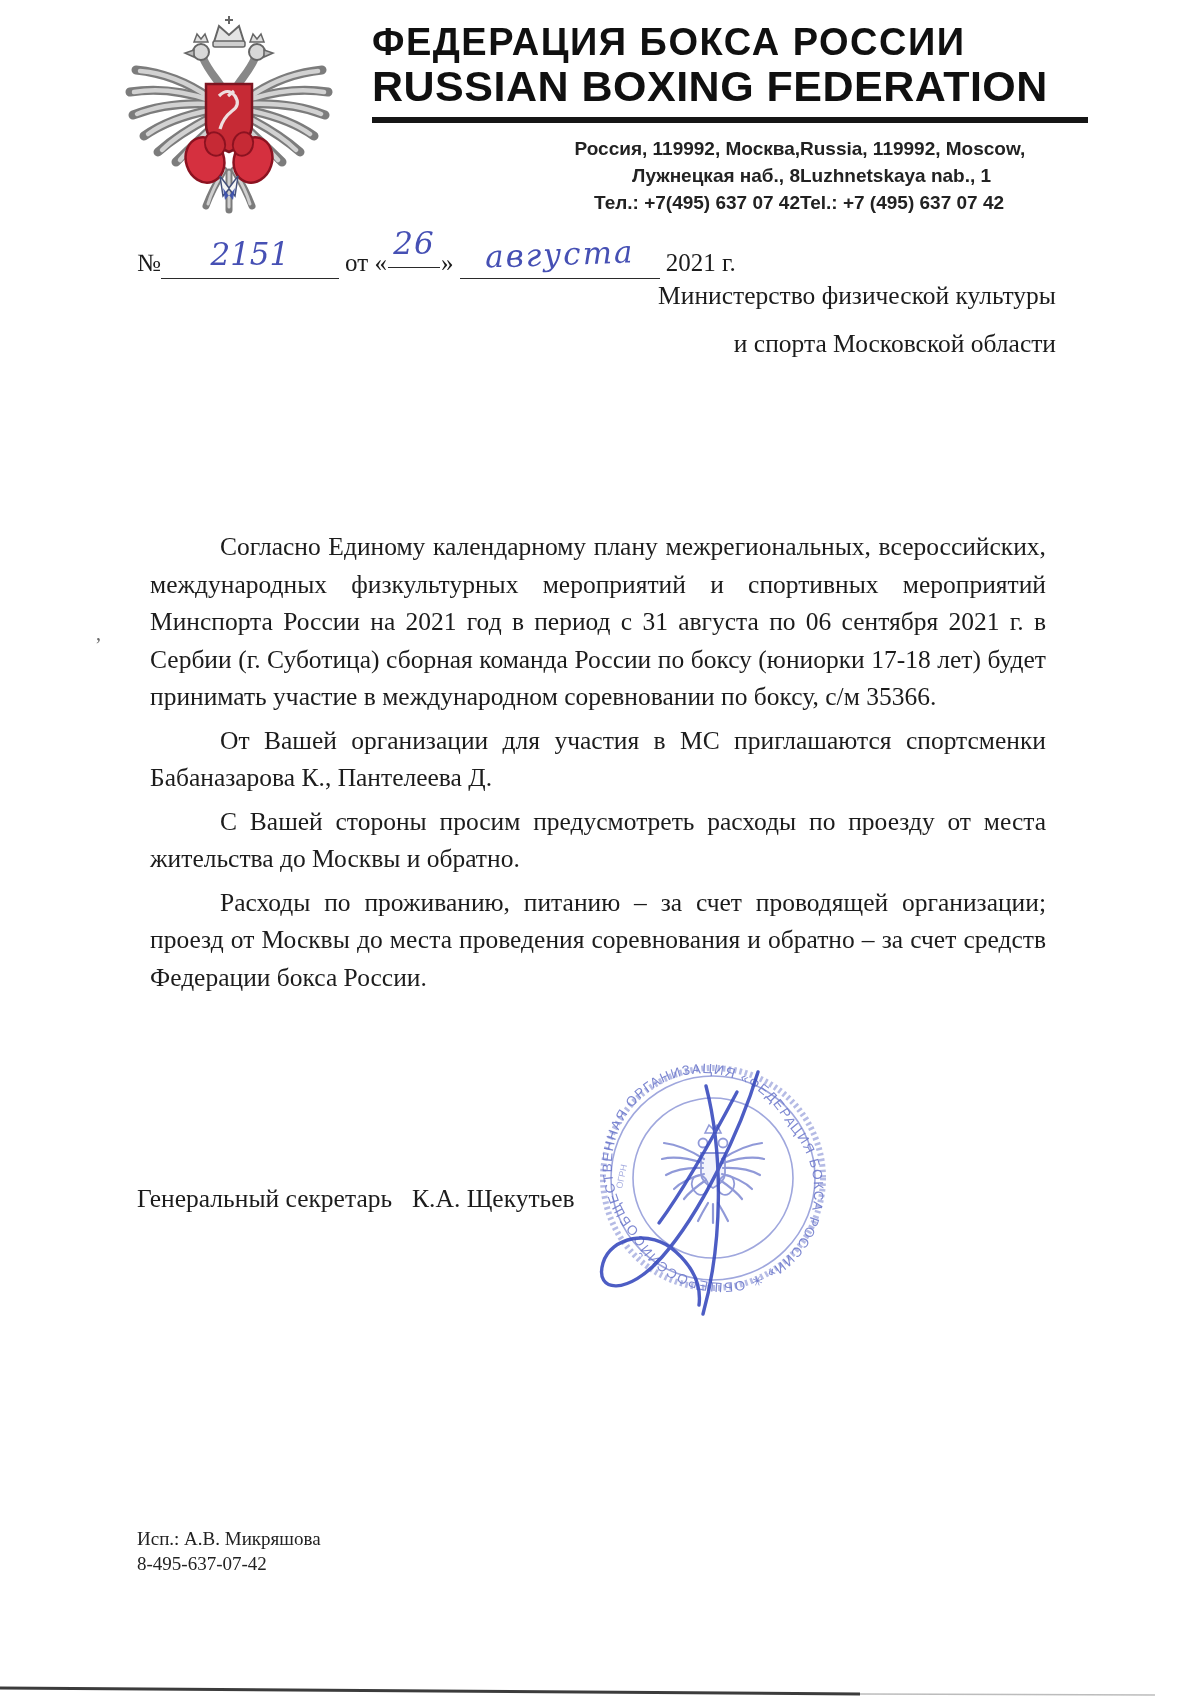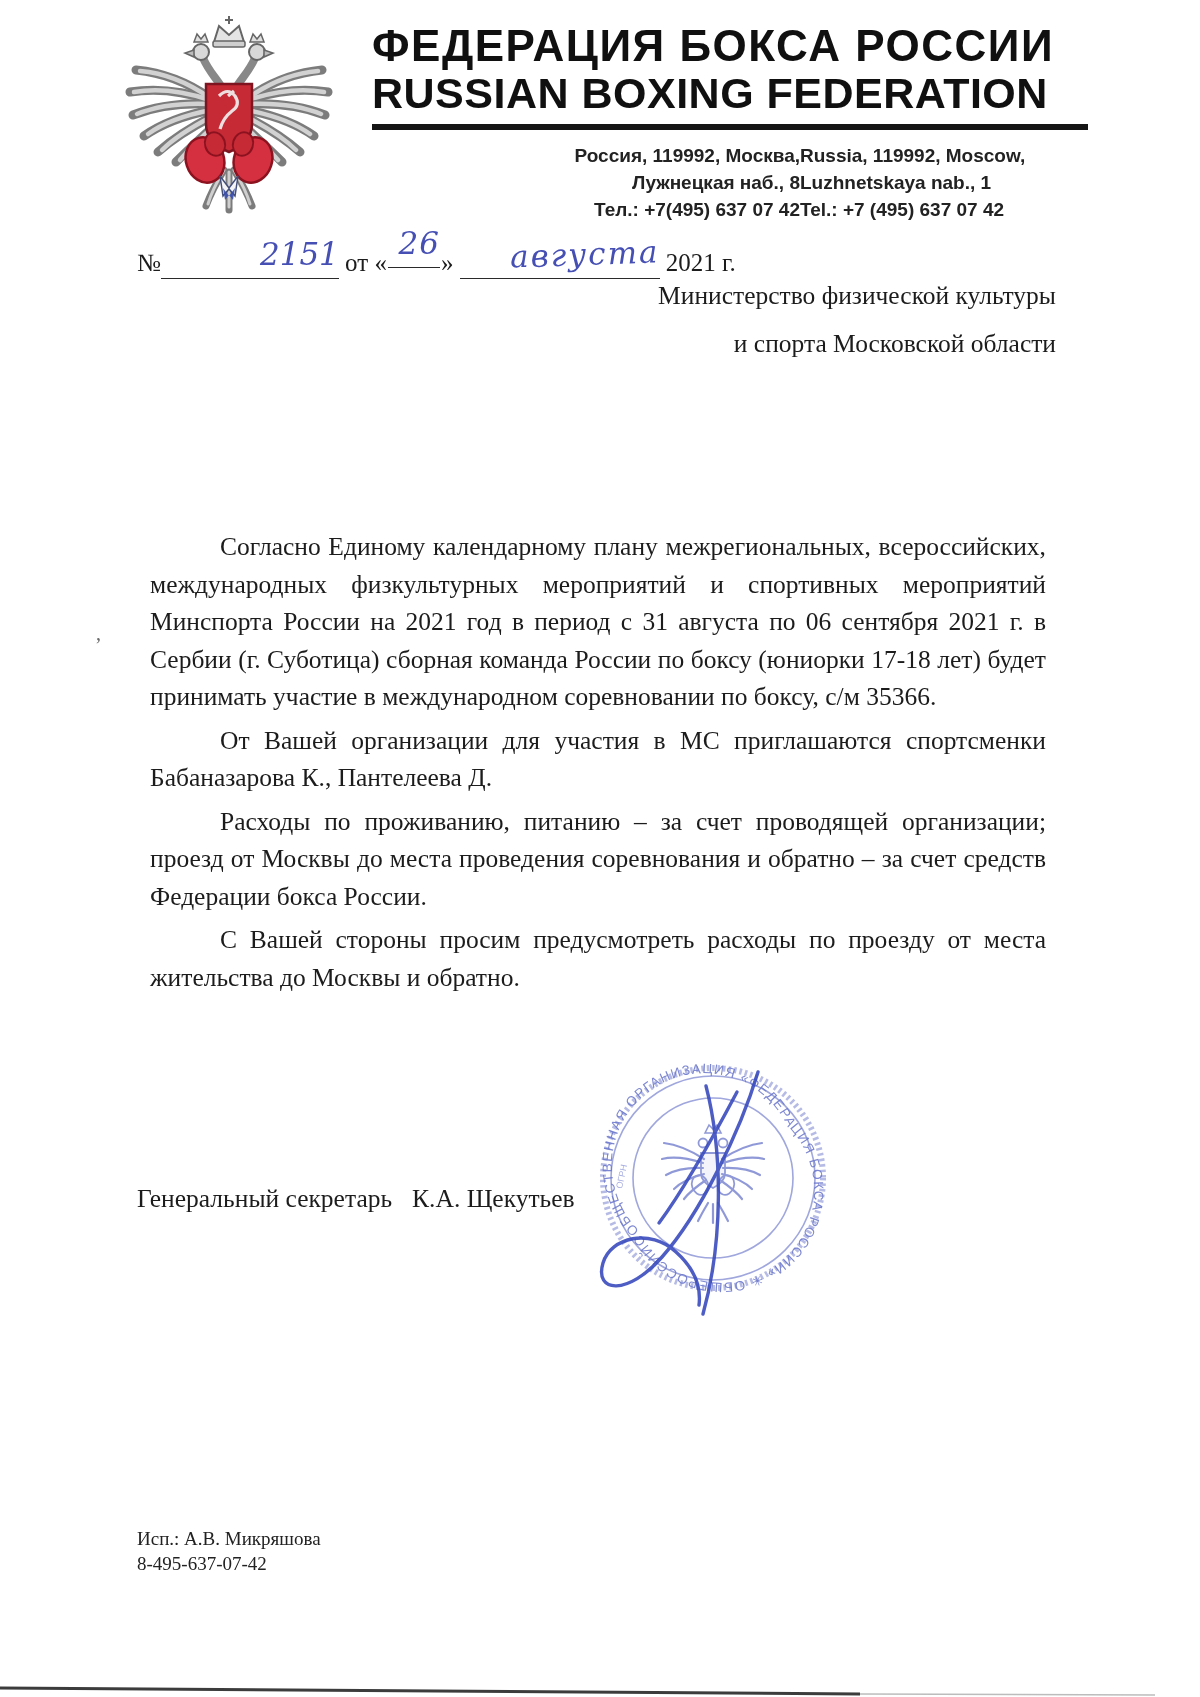--- a/index.html
+++ b/index.html
@@ -10,21 +10,21 @@
     background:#ffffff;
     font-family:"Liberation Serif", serif;
     color:#1c1c1c;
     overflow:hidden;
   }
   
   .emblem{position:absolute;left:106px;top:12px;width:246px;height:204px;}
   .head-text{position:absolute;left:372px;top:22px;width:716px;}
   .title-ru{
     font-family:"Liberation Sans", sans-serif;
-    font-weight:700;font-size:44px;line-height:1.08;
+    font-weight:700;font-size:38px;line-height:1.08;
     letter-spacing:1.5px;color:#101010;white-space:nowrap;
   }
   .title-en{
     font-family:Liberation Sans, sans-serif;
     font-weight:700;font-size:43px;line-height:1.1;
     letter-spacing:0.5px;color:#101010;white-space:nowrap;
   }
   .head-rule{height:6px;background:#151515;margin-top:7px;width:716px;}
   .addr-row{display:flex;margin-top:12px;}
   .addr-col{
@@ -32,21 +32,21 @@
     font-weight:700;font-size:19px;line-height:27px;color:#222;
   }
   .addr-col.ru{width:428px;text-align:right;}
   
   .ref-line{
     position:absolute;left:137px;top:212px;width:640px;height:52px;
     font-size:25px;white-space:nowrap;
   }
   .ref-line .lbl{display:inline-block;vertical-align:bottom;padding-bottom:2px;}
   .blank{
-    display:inline-block;vertical-align:bottom;text-align:right;
+    display:inline-block;vertical-align:bottom;text-align:center;
     border-bottom:1.6px solid #2a2a2a;height:44px;line-height:40px;
   }
   .hand{
     font-family:"DejaVu Serif", serif;font-style:italic;
     font-size:31px;color:#4650b4;
   }
   .blank.b-num{width:178px;}
   .blank.b-day{width:52px;margin:11px 1px;}
   .blank.b-month{width:200px;margin-right:6px;}
   .hand.day{letter-spacing:1px;}
@@ -188,22 +188,22 @@
   <div class="recipient">
     <div>Министерство физической культуры</div>
     <div>и спорта Московской области</div>
   </div>
 
   <span class="artifact-mark">’</span>
 
   <div class="body-text">
     <p>Согласно Единому календарному плану межрегиональных, всероссийских, международных физкультурных мероприятий и спортивных мероприятий Минспорта России на 2021 год в период с 31 августа по 06 сентября 2021 г. в Сербии (г. Суботица) сборная команда России по боксу (юниорки 17-18 лет) будет принимать участие в международном соревновании по боксу, с/м 35366.</p>
     <p>От Вашей организации для участия в МС приглашаются спортсменки Бабаназарова К., Пантелеева Д.</p>
+    <p>С Вашей стороны просим предусмотреть расходы по проезду от места жительства до Москвы и обратно.</p>
     <p>Расходы по проживанию, питанию – за счет проводящей организации; проезд от Москвы до места проведения соревнования и обратно – за счет средств Федерации бокса России.</p>
-    <p>С Вашей стороны просим предусмотреть расходы по проезду от места жительства до Москвы и обратно.</p>
   </div>
 
   <div class="sig-row">
     <span>Генеральный секретарь</span>
     <span>К.А. Щекутьев</span>
   </div>
 
   <svg class="stamp" viewBox="0 0 254 254" aria-hidden="true">
     <g opacity="0.85">
       <circle cx="127" cy="127" r="110" fill="none" stroke="#5260c2" stroke-width="6" stroke-dasharray="2.5 3" opacity="0.5"></circle>

